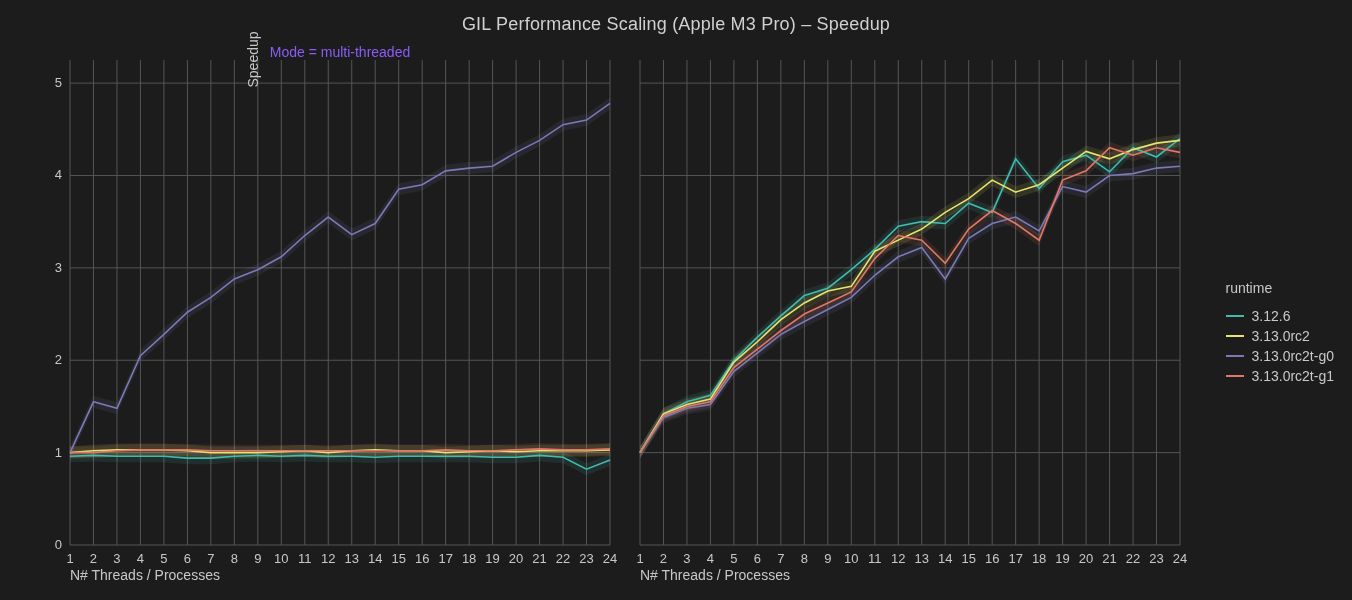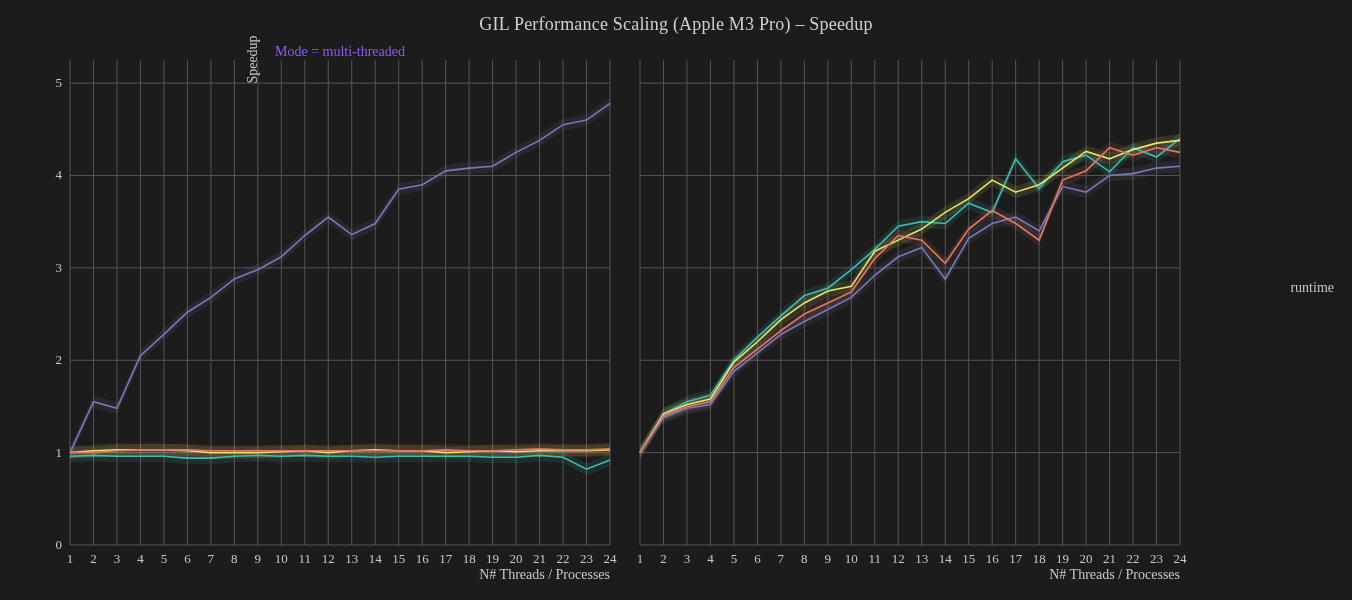--- a/index.html
+++ b/index.html
@@ -9,21 +9,20 @@
     width: 1352px;
     height: 600px;
     overflow: hidden;
     font-family: -apple-system, BlinkMacSystemFont, "Segoe UI", sans-serif;
     color: #d0d0d0;
   }
   .root {
     width: 1352px;
     height: 600px;
     position: relative;
-    font-family: Liberation Serif, serif;
   }
   .suptitle {
     position: absolute;
     top: 14px;
     left: 0;
     width: 1352px;
     text-align: center;
     font-size: 18px;
     letter-spacing: 0.2px;
   }
@@ -47,21 +46,21 @@
   .plot-wrap.left  { left: 70px; }
   .plot-wrap.right { left: 640px; }
 
   .plot-wrap svg { width: 540px; height: 485px; overflow: visible; }
 
   .axis-label-x {
     position: absolute;
     bottom: -38px;
     left: 0;
     width: 540px;
-    text-align: right;
+    text-align: left;
     font-size: 14px;
     color: #c8c8c8;
   }
   .axis-label-y {
     position: absolute;
     left: -50px;
     top: 0;
     width: 485px;
     text-align: center;
     font-size: 14px;
@@ -261,15 +260,33 @@
           <path d="M0,392.6190476190476 L23.478260869565215,353.81904761904764 L46.95652173913043,344.5809523809524 L70.43478260869566,339.03809523809525 L93.91304347826086,302.0857142857143 L117.39130434782608,281.76190476190476 L140.8695652173913,259.5904761904762 L164.34782608695653,242.96190476190475 L187.82608695652172,230.95238095238093 L211.30434782608697,226.33333333333331 L234.78260869565216,191.2285714285714 L258.2608695652174,180.14285714285717 L281.7391304347826,169.05714285714282 L305.2173913043478,152.42857142857144 L328.69565217391306,138.57142857142856 L352.17391304347825,120.09523809523807 L375.65217391304344,132.10476190476192 L399.1304347826087,124.71428571428572 L422.60869565217394,108.08571428571429 L446.0869565217391,91.45714285714286 L469.5652173913043,98.8476190476191 L493.04347826086956,89.60952380952375 L516.5217391304348,83.14285714285717 L540,80.37142857142857" stroke="#e7e36f"></path>
           <path d="M0,392.6190476190476 L23.478260869565215,357.51428571428573 L46.95652173913043,348.2761904761905 L70.43478260869566,344.5809523809524 L93.91304347826086,311.32380952380953 L117.39130434782608,292.84761904761905 L140.8695652173913,274.37142857142857 L164.34782608695653,261.43809523809523 L187.82608695652172,249.42857142857144 L211.30434782608697,237.4190476190476 L234.78260869565216,215.24761904761908 L258.2608695652174,196.77142857142854 L281.7391304347826,187.5333333333333 L305.2173913043478,218.94285714285712 L328.69565217391306,178.29523809523812 L352.17391304347825,163.51428571428573 L375.65217391304344,157.0476190476191 L399.1304347826087,170.90476190476187 L422.60869565217394,126.56190476190477 L446.0869565217391,132.10476190476192 L469.5652173913043,115.47619047619048 L493.04347826086956,113.62857142857143 L516.5217391304348,108.08571428571429 L540,106.2380952380953" stroke="#7b79b8"></path>
           <path d="M0,392.6190476190476 L23.478260869565215,355.66666666666663 L46.95652173913043,346.42857142857144 L70.43478260869566,341.8095238095238 L93.91304347826086,307.62857142857143 L117.39130434782608,289.1523809523809 L140.8695652173913,270.6761904761905 L164.34782608695653,254.04761904761907 L187.82608695652172,242.96190476190475 L211.30434782608697,231.87619047619043 L234.78260869565216,198.6190476190476 L258.2608695652174,175.52380952380952 L281.7391304347826,180.14285714285717 L305.2173913043478,203.2380952380953 L328.69565217391306,169.05714285714282 L352.17391304347825,150.5809523809524 L375.65217391304344,163.51428571428573 L399.1304347826087,180.14285714285717 L422.60869565217394,120.09523809523807 L446.0869565217391,110.85714285714289 L469.5652173913043,87.76190476190476 L493.04347826086956,95.15238095238101 L516.5217391304348,87.76190476190476 L540,92.38095238095235" stroke="#e17866"></path>
         </g>
       </svg>
     <div class="axis-label-x">N# Threads / Processes</div>
   </div>
 
   <div class="legend">
     <div class="legend-title">runtime</div>
+    <div id="legend-items">
+        <div class="legend-item">
+          <div class="legend-swatch" style="background: rgb(63, 188, 173);"></div>
+          <div>3.12.6</div>
+        </div>
+        <div class="legend-item">
+          <div class="legend-swatch" style="background: rgb(231, 227, 111);"></div>
+          <div>3.13.0rc2</div>
+        </div>
+        <div class="legend-item">
+          <div class="legend-swatch" style="background: rgb(123, 121, 184);"></div>
+          <div>3.13.0rc2t-g0</div>
+        </div>
+        <div class="legend-item">
+          <div class="legend-swatch" style="background: rgb(225, 120, 102);"></div>
+          <div>3.13.0rc2t-g1</div>
+        </div>
+      </div>
   </div>
 
 </div>
 
 </body></html>

